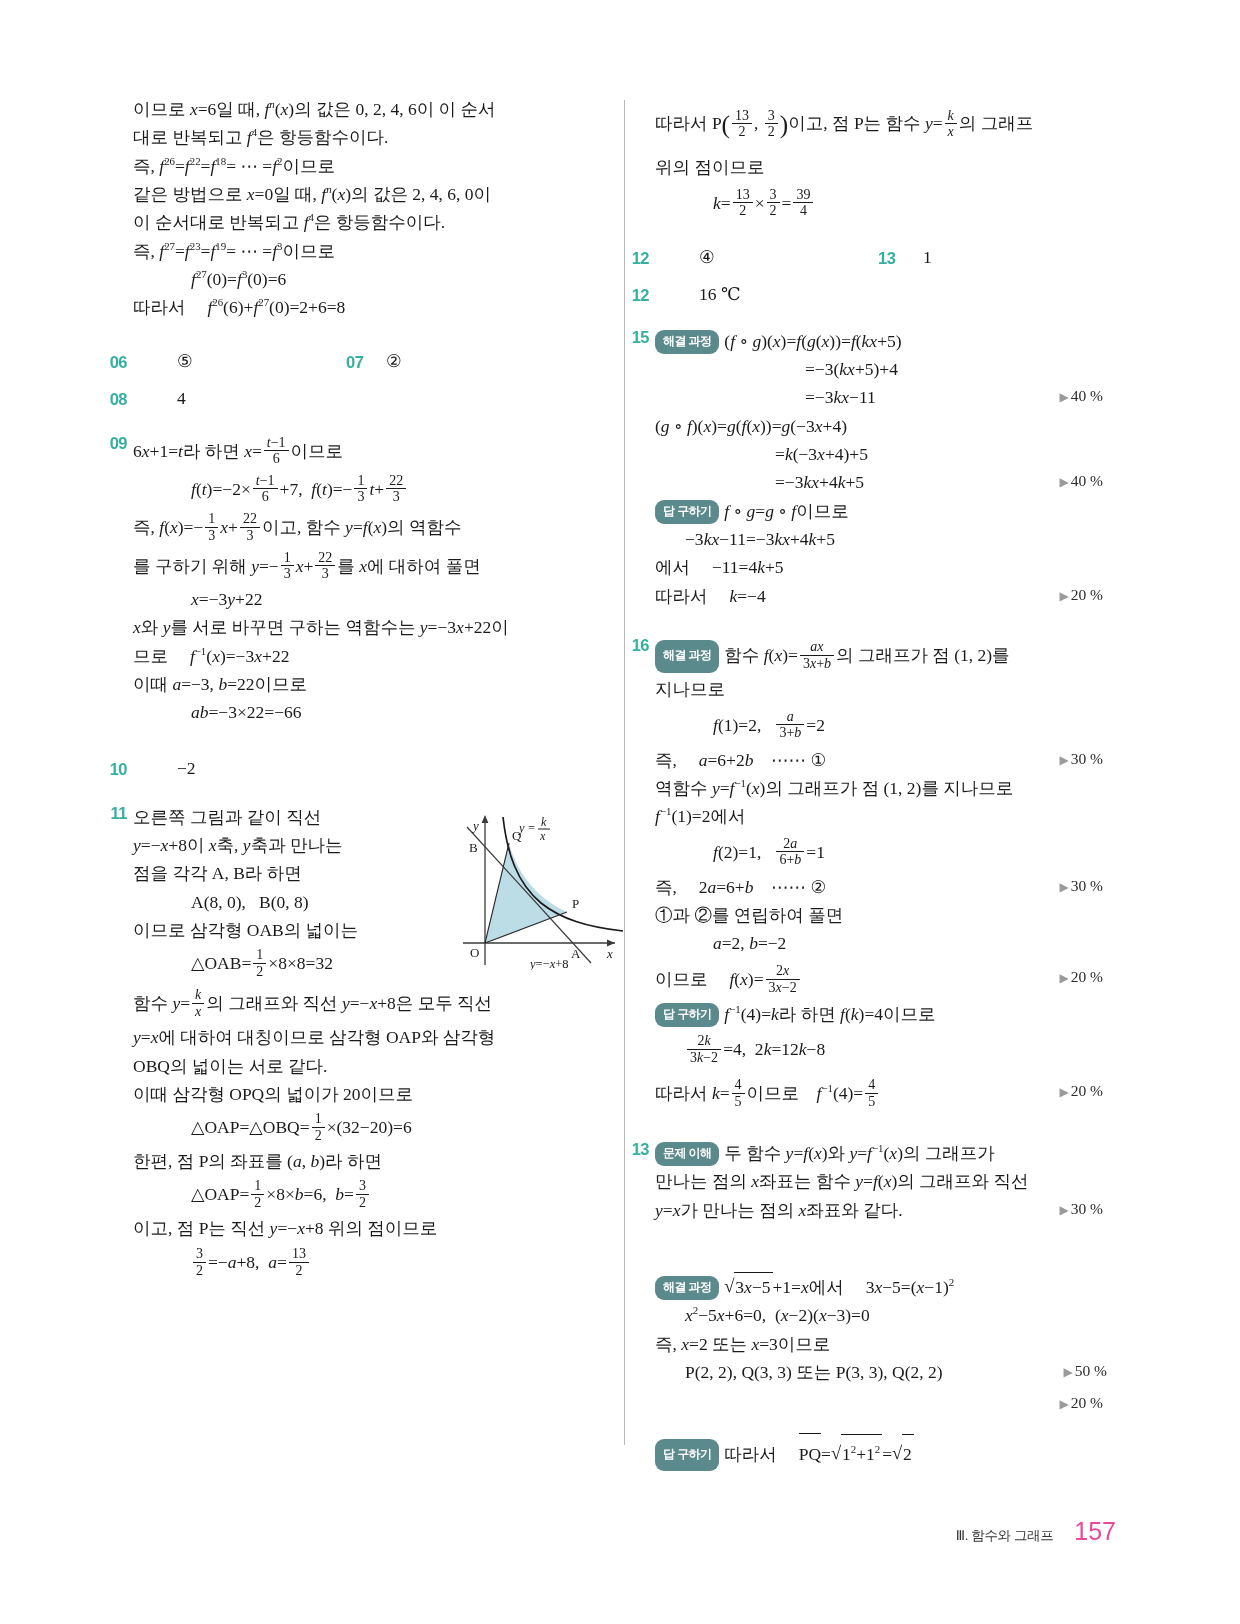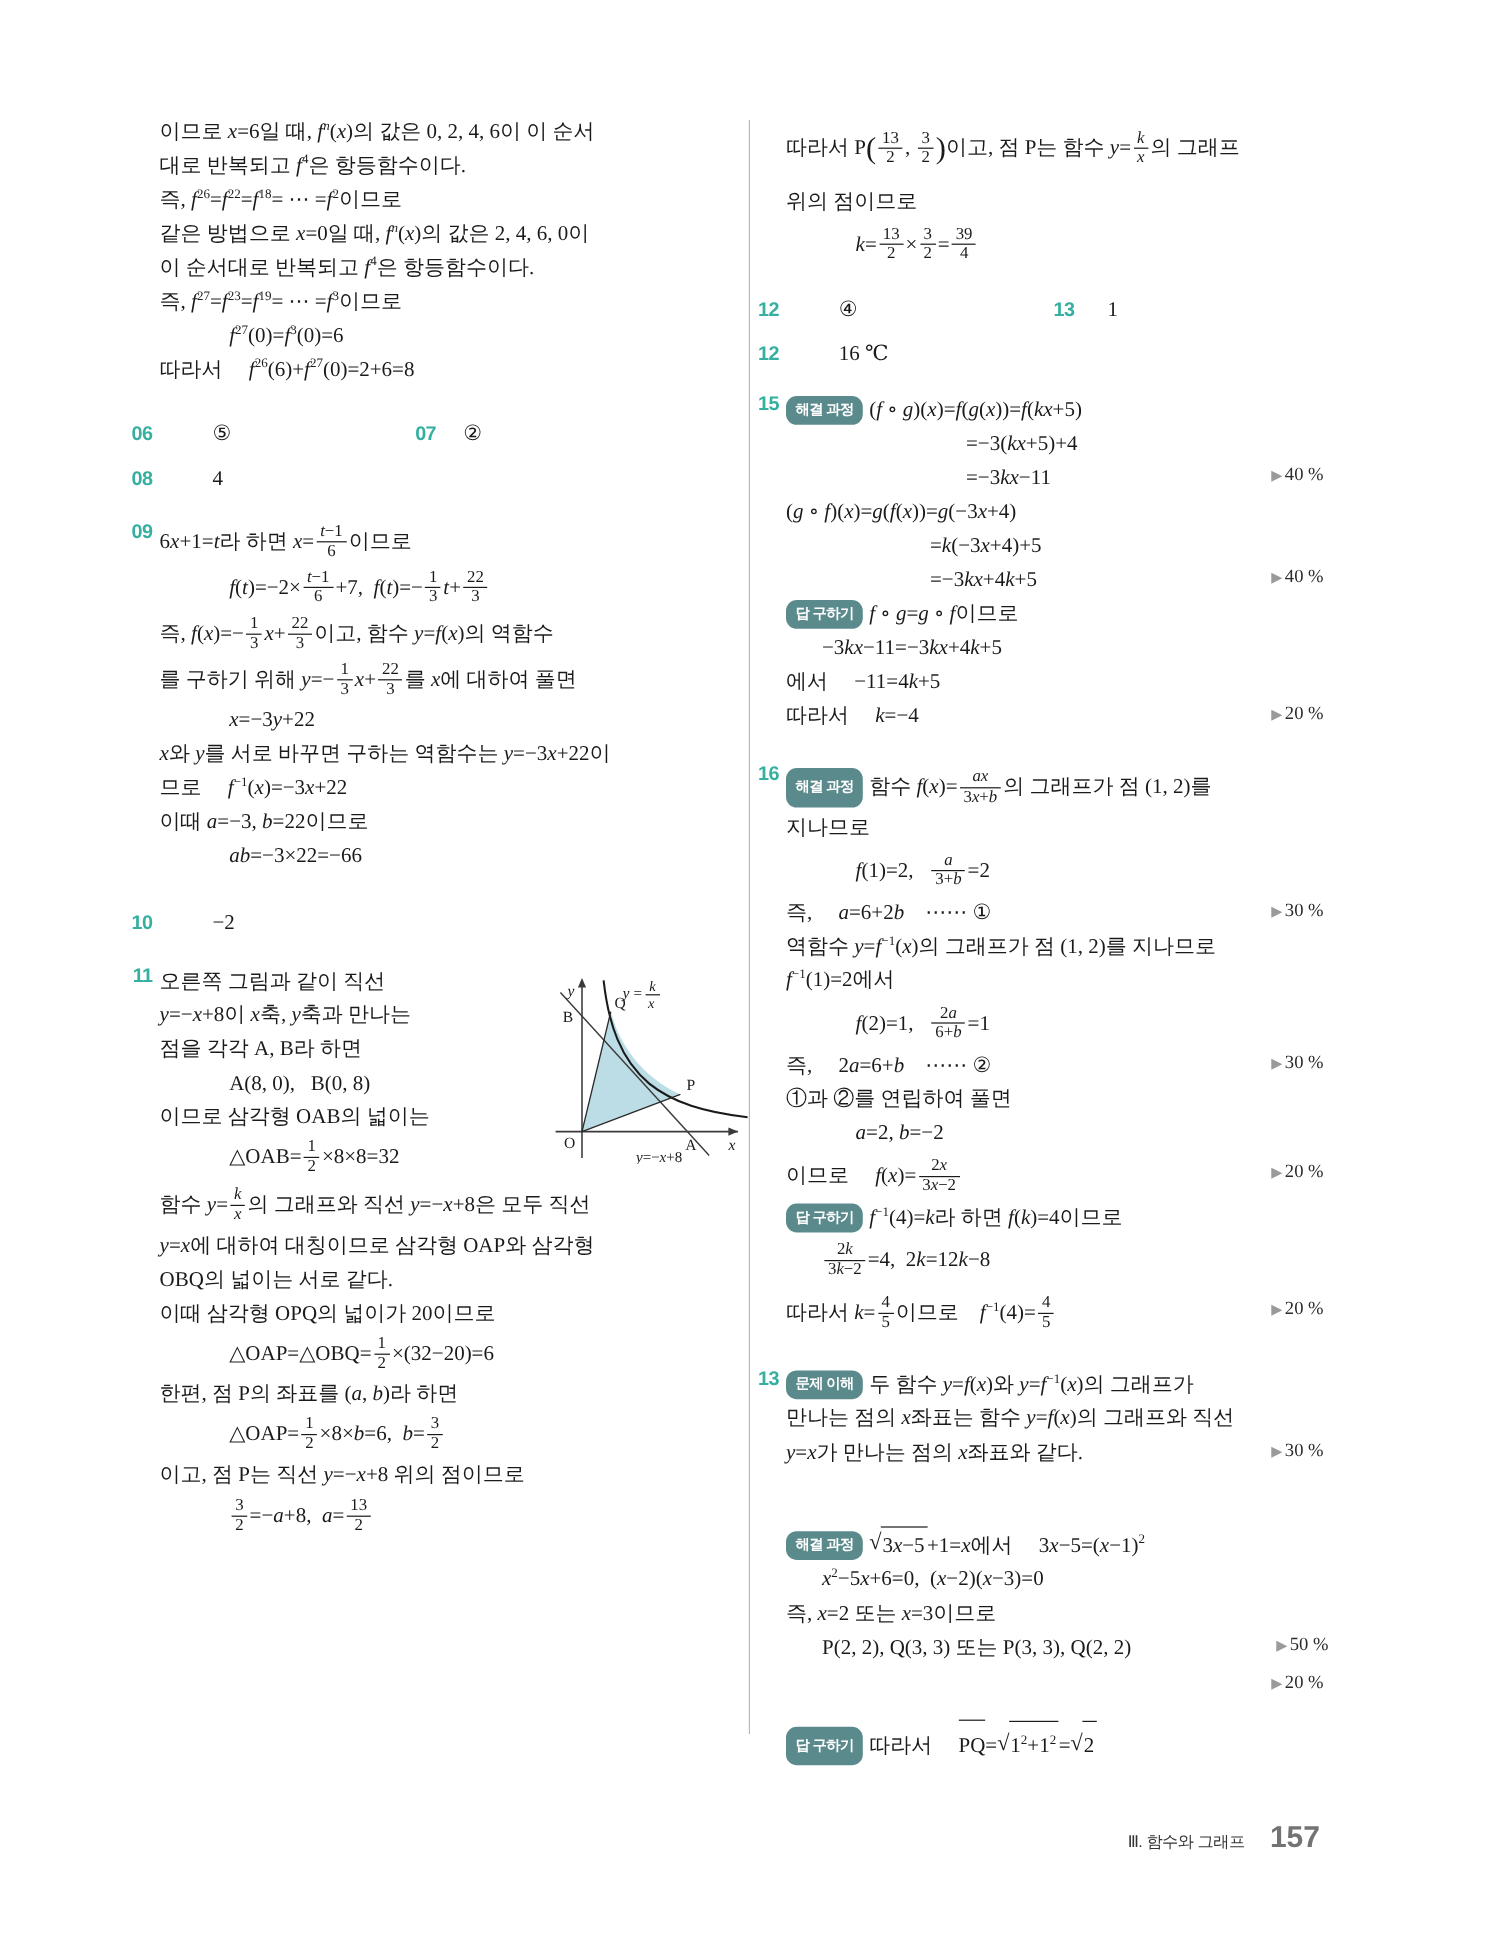--- a/index.html
+++ b/index.html
@@ -137,30 +137,30 @@
     position: absolute;
     left: 322px;
     top: 2px;
     width: 175px;
     height: 165px;
   }
 
   
   .footer {
     position: absolute;
-    right: 140px;
+    right: 124px;
     bottom: 78px;
     display: flex;
     align-items: baseline;
-    gap: 1px;
+    gap: 21px;
     font-family: "Liberation Sans", sans-serif;
     justify-content: center;
   }
   .footer .chap { font-size: 13.5px; color: #333; letter-spacing: -0.4px; }
-  .footer .pageno { font-size: 25px; font-weight: bold; color: #737373; margin-left: 20px; }
+  .footer .pageno { font-size: 25px; font-weight: normal; color: #ec4899; }
 </style>
 </head>
 <body>
 
 <div class="page">
 
   <div class="divider"></div>
 
   <div class="col col-left">
 

